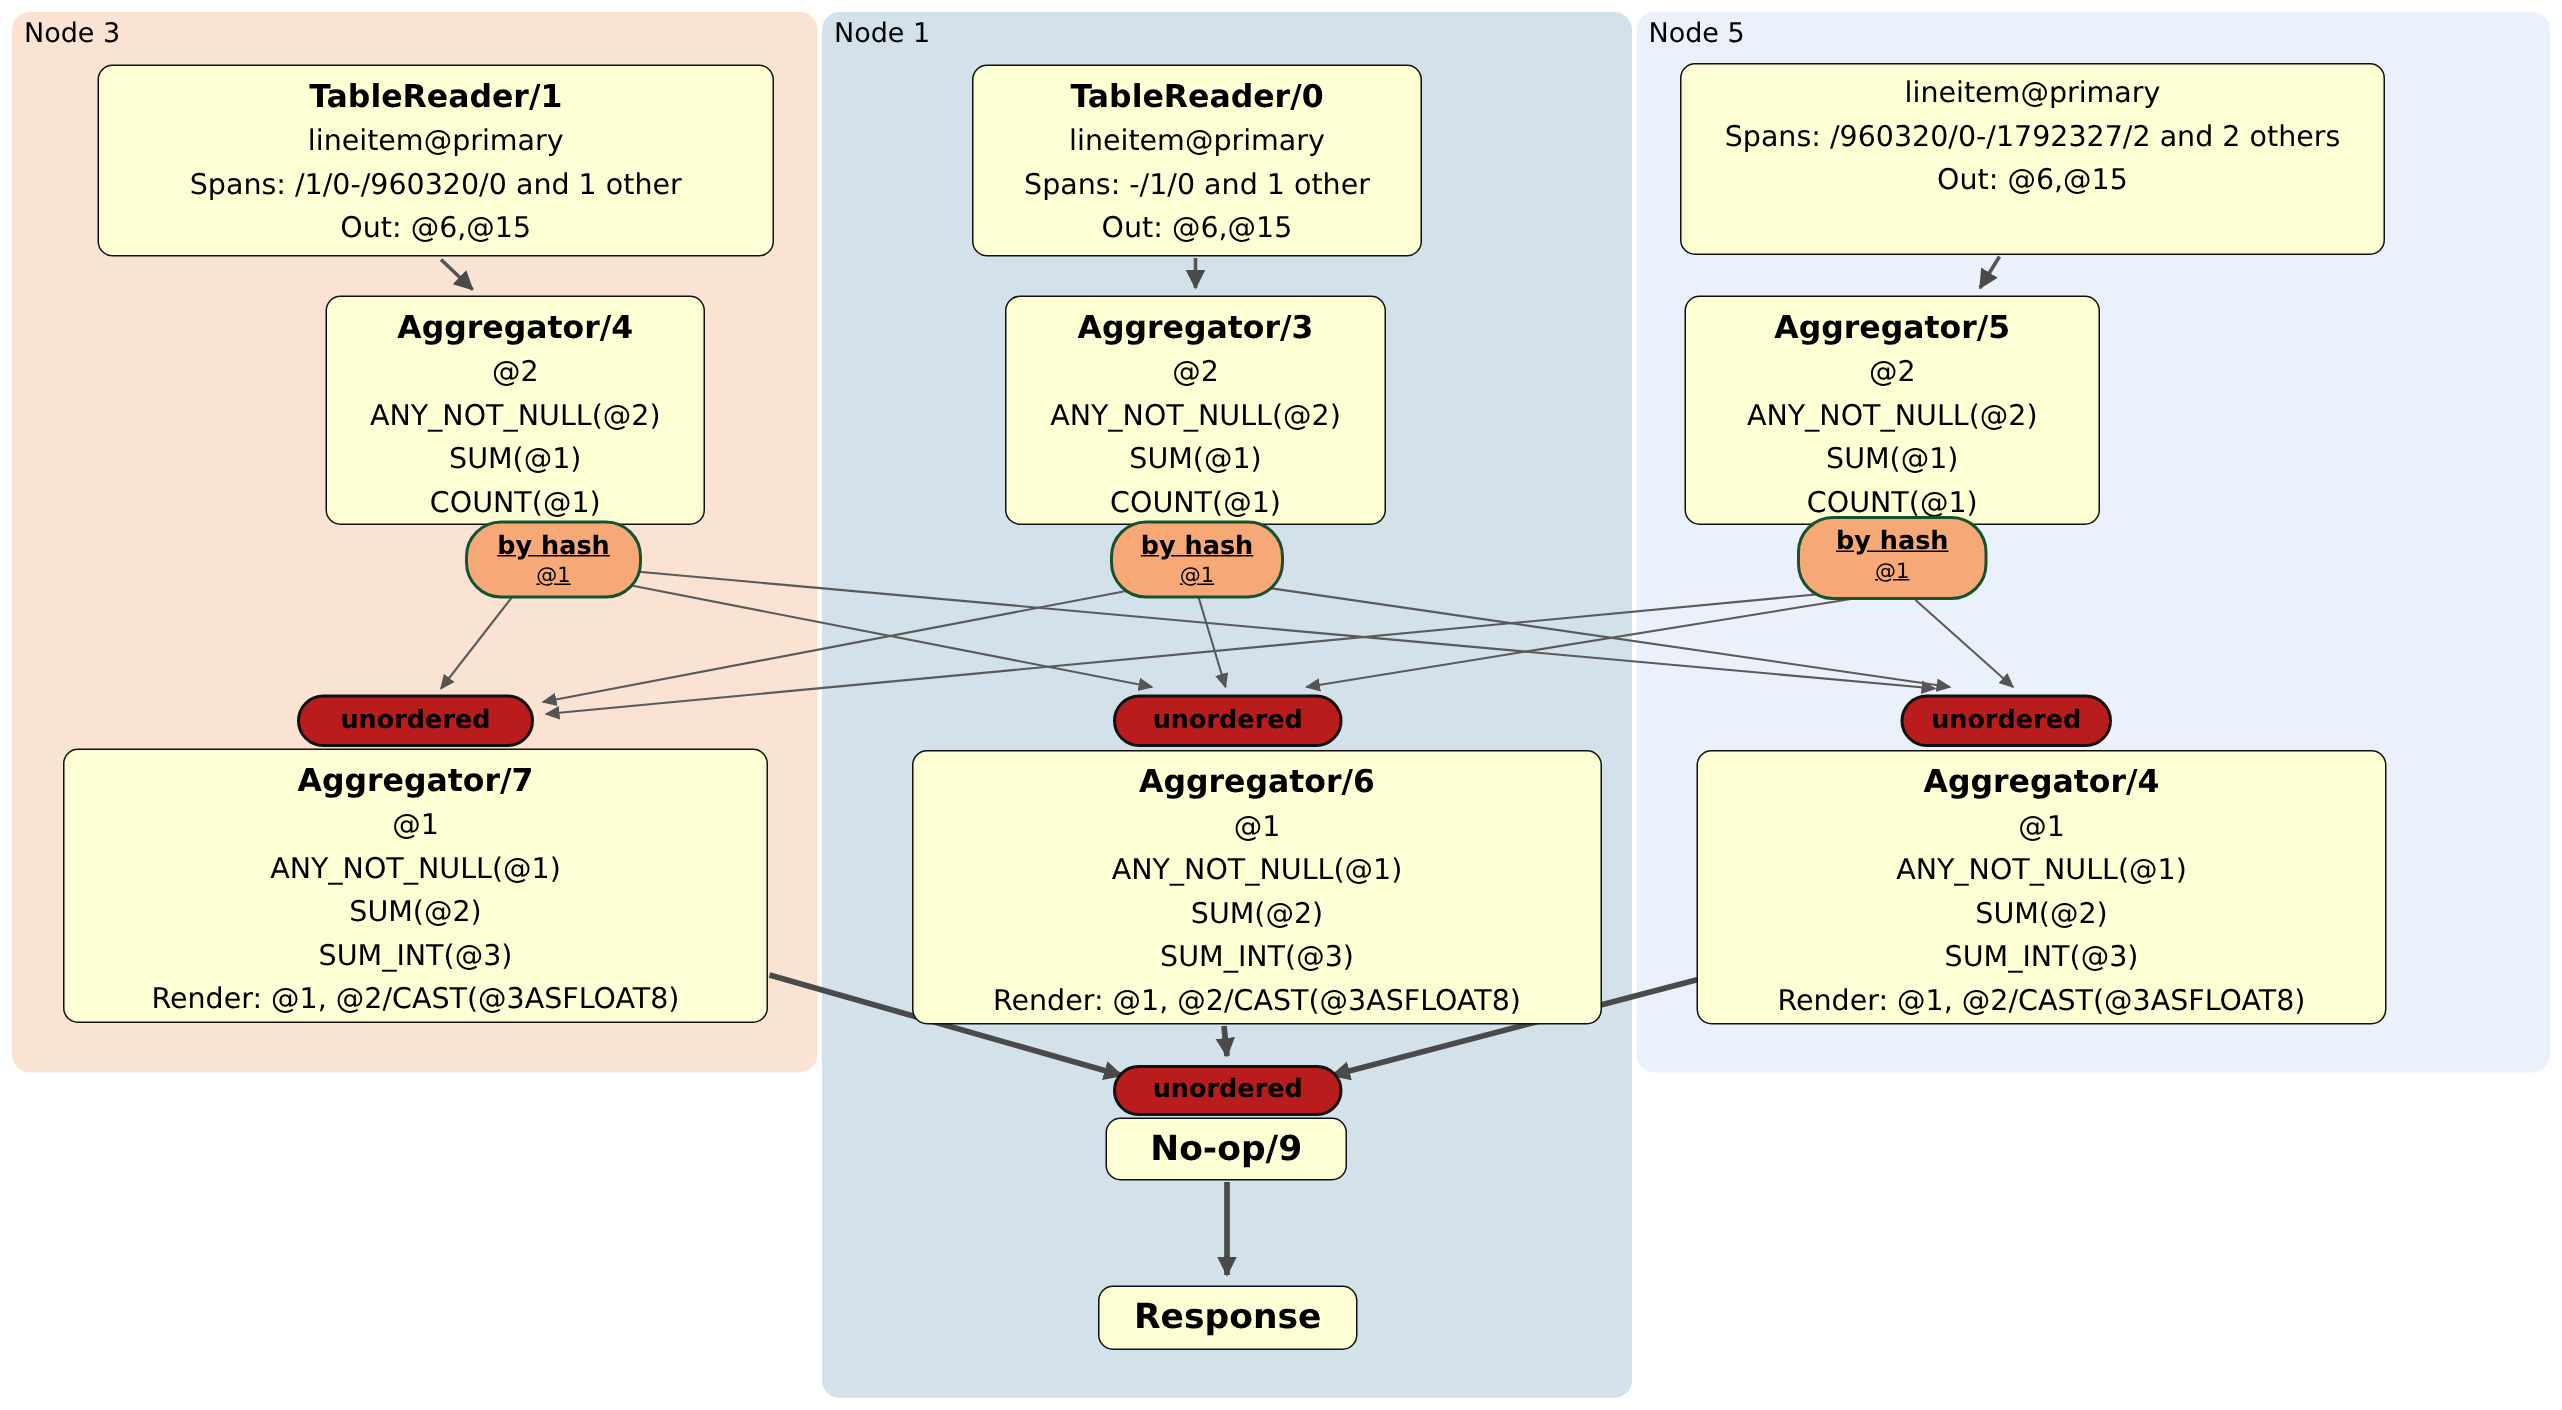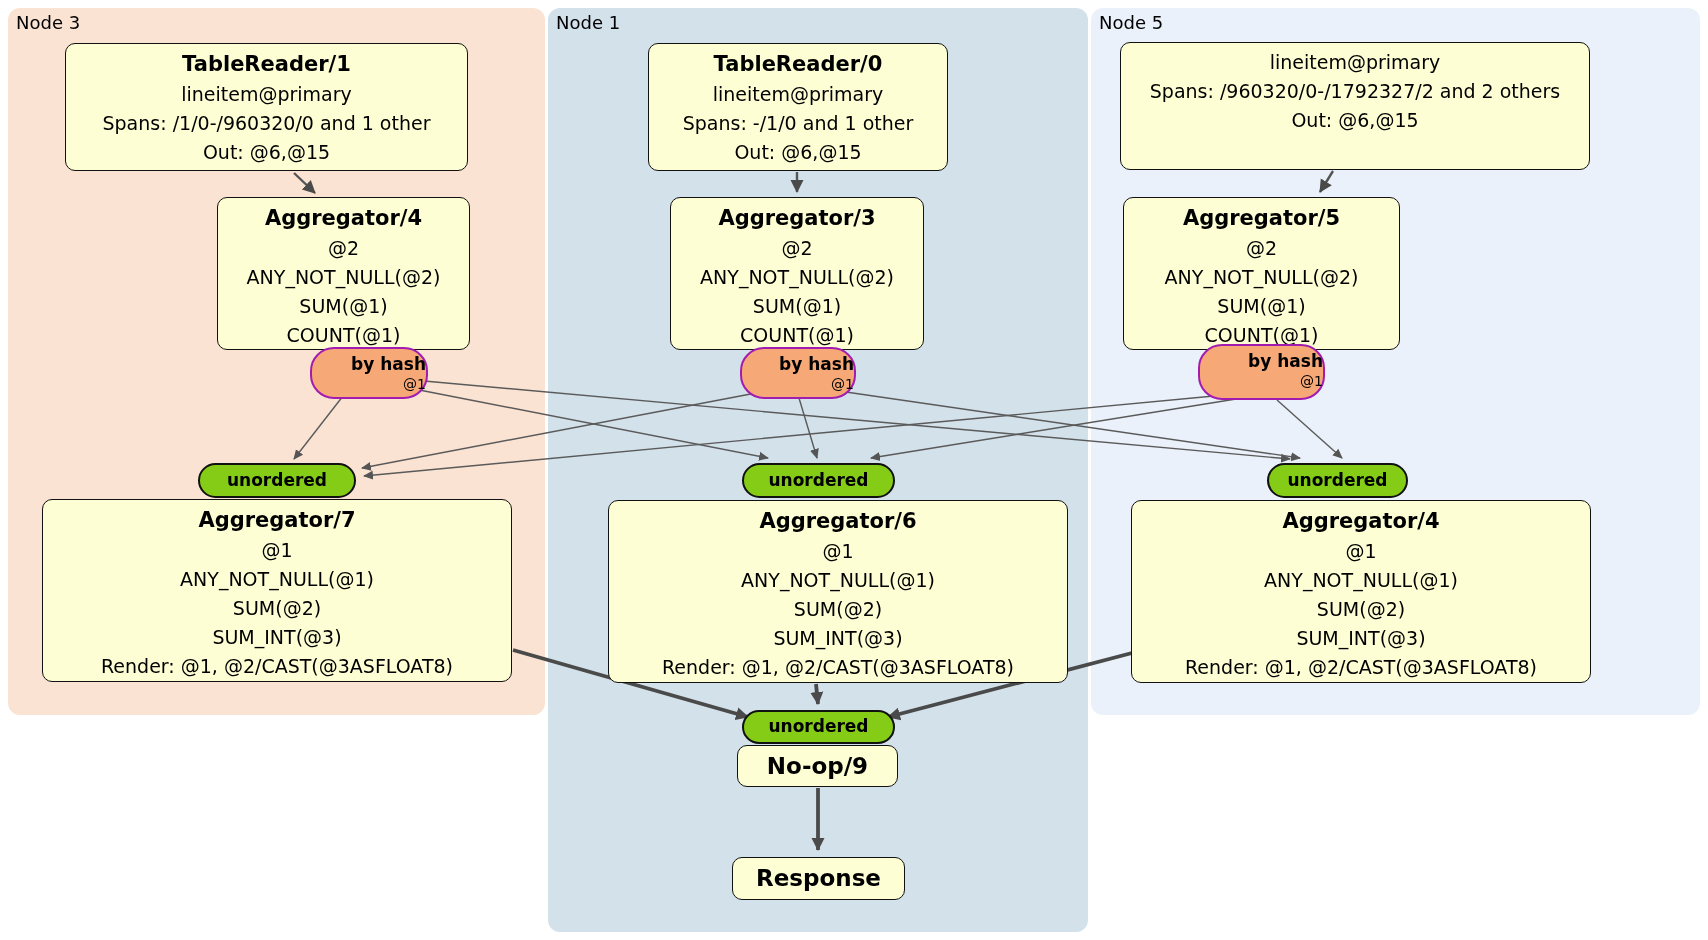--- a/index.html
+++ b/index.html
@@ -7,25 +7,25 @@
           font-family:"DejaVu Sans",sans-serif;color:#000;overflow:hidden;border-radius:12px;}
   .region{position:absolute;border-radius:12px;z-index:1;}
   .region-label{position:absolute;z-index:4;font-size:18px;color:#000;}
   .edges{position:absolute;left:0;top:0;z-index:2;}
   .proc{position:absolute;z-index:3;background:#FDFED3;border:1.6px solid #111;
         border-radius:10px;text-align:center;box-sizing:border-box;padding-top:5px;}
   .proc .title{font-weight:bold;font-size:21px;line-height:31px;}
   .proc .bline{font-size:19px;line-height:29px;white-space:nowrap;}
   .proc.small{padding-top:0;}
   .proc.small .title{font-size:23px;line-height:40px;}
-  .router{position:absolute;z-index:5;background:#F6A877;border:2px solid #a21caf;
-          border-radius:24px;text-align:right;box-sizing:border-box;}
+  .router{position:absolute;z-index:5;background:#F6A877;border:2px solid #14532d;
+          border-radius:24px;text-align:center;box-sizing:border-box;text-decoration:underline;}
   .router .rl{font-weight:bold;font-size:17px;line-height:23px;margin-top:4px;}
   .router .rs{font-size:14px;line-height:17px;}
-  .sync{position:absolute;z-index:5;background:#84cc16;border:2px solid #111;
+  .sync{position:absolute;z-index:5;background:#b91c1c;border:2px solid #111;
         border-radius:18px;text-align:center;font-weight:bold;font-size:17px;
         box-sizing:border-box;line-height:30px;}
 </style>
 </head>
 <body>
 
 <div class="canvas">
 
   <div class="region" style="left:8px;top:8px;width:537px;height:707px;background:#FBE3D3;"></div>
   <div class="region" style="left:548px;top:8px;width:540px;height:924px;background:#D3E1EB;"></div>
@@ -58,21 +58,21 @@
     <line x1="294" y1="173" x2="315" y2="193" stroke="#555555" stroke-width="2.4" marker-end="url(#ah-b)"></line>
     <line x1="797" y1="172" x2="797" y2="192" stroke="#555555" stroke-width="2.4" marker-end="url(#ah-b)"></line>
     <line x1="1333" y1="171" x2="1320" y2="192" stroke="#555555" stroke-width="2.4" marker-end="url(#ah-b)"></line>
 
     <line x1="513" y1="650" x2="748" y2="717" stroke="#4a4a4a" stroke-width="3.8" marker-end="url(#ah-b)"></line>
     <line x1="816" y1="684" x2="818" y2="704" stroke="#4a4a4a" stroke-width="3.8" marker-end="url(#ah-b)"></line>
     <line x1="1132" y1="653" x2="888" y2="717" stroke="#4a4a4a" stroke-width="3.8" marker-end="url(#ah-b)"></line>
     <line x1="818" y1="788" x2="818" y2="850" stroke="#4a4a4a" stroke-width="3.8" marker-end="url(#ah-b)"></line>
   </svg>
 
-  <div class="proc" style="left:65px;top:43px;width:403px;height:128px;">
+  <div class="proc" style="left:65px;top:43px;width:451px;height:128px;">
     <div class="title">TableReader/1</div>
     <div class="bline">lineitem@primary</div>
     <div class="bline">Spans: /1/0-/960320/0 and 1 other</div>
     <div class="bline">Out: @6,@15</div>
   </div>
   <div class="proc" style="left:217px;top:197px;width:253px;height:153px;">
     <div class="title">Aggregator/4</div>
     <div class="bline">@2</div>
     <div class="bline">ANY_NOT_NULL(@2)</div>
     <div class="bline">SUM(@1)</div>

